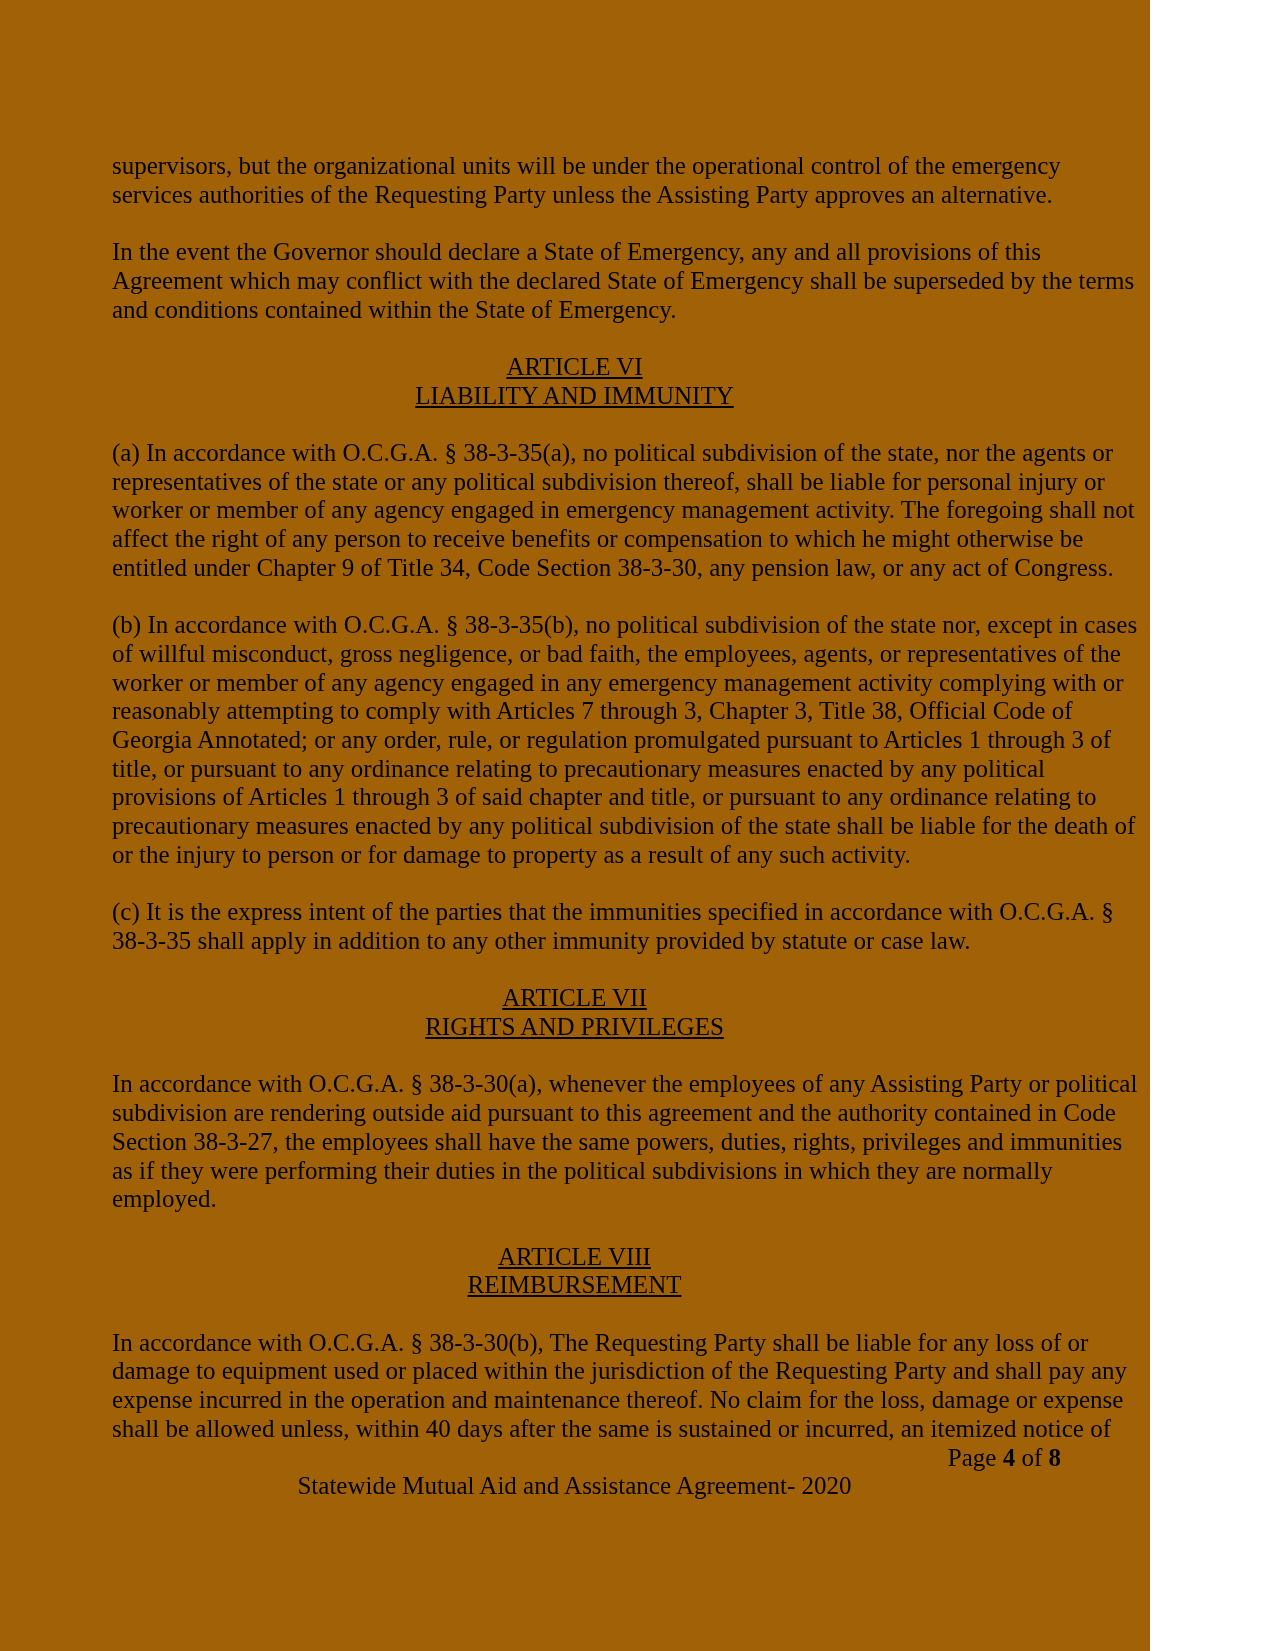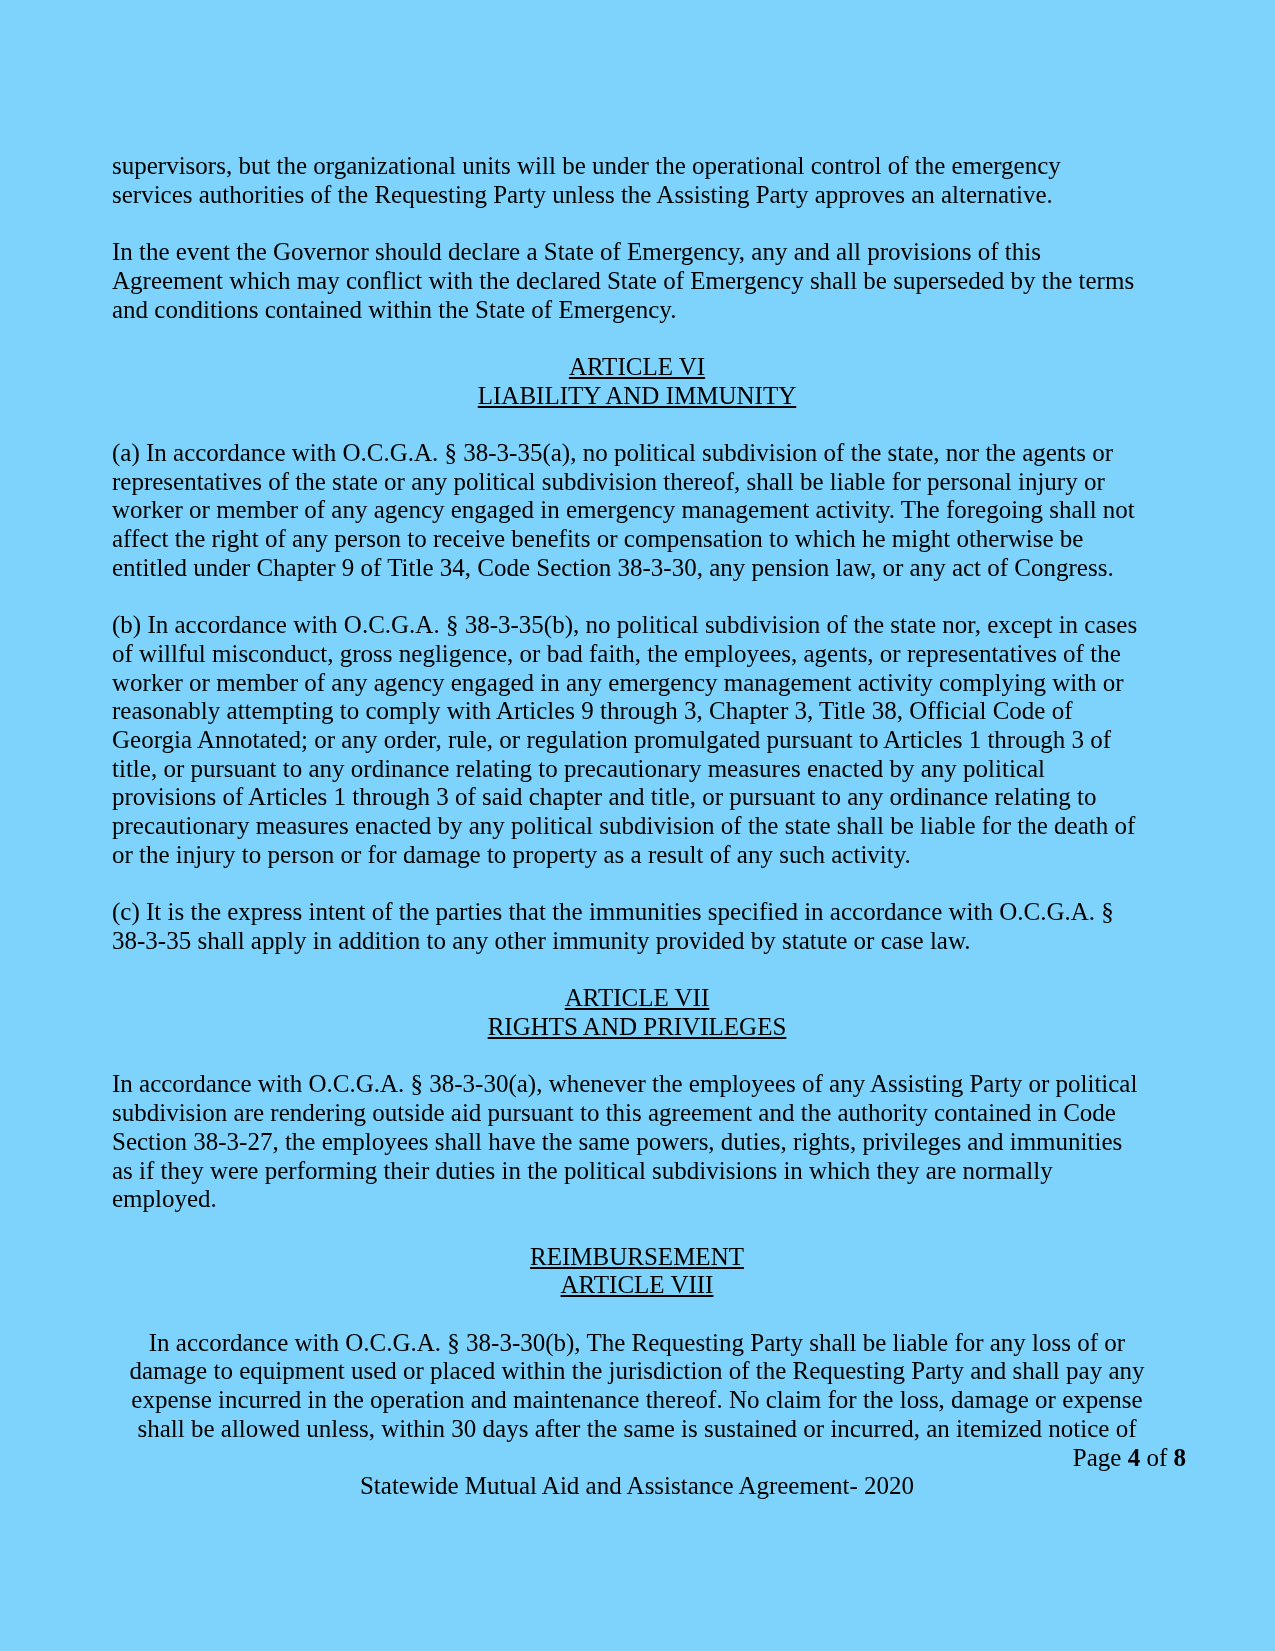--- a/index.html
+++ b/index.html
@@ -6,21 +6,21 @@
     body {
       width: 1275px;
       height: 1651px;
       background: #ffffff;
       color: #000000;
       font-family: "Liberation Serif", "DejaVu Serif", serif;
       font-size: 25px;
       line-height: 28.7px;
       overflow: hidden;
     }
-    .page { position: relative; width: 1275px; height: 1651px; background: #7dd3fc; }
+    .page { position: relative; width: 1150px; height: 1651px; background: #a16207; }
     .content { padding: 152px 113px 0 112px; }
     .para { margin: 0 0 28.7px 0; }
     .para.last { margin-bottom: 0; text-align: center; }
     .ln { display: block; white-space: pre; }
     .heading { margin: 0 0 28.7px 0; text-align: center; }
     .hl { display: block; text-decoration: underline; text-underline-offset: 2px; }
     .footer-page { text-align: right; margin-right: -24px; }
     .footer-title { text-align: center; }
     .b { font-weight: bold; }
   </style>
@@ -51,21 +51,21 @@
       <span class="ln">representatives of the state or any political subdivision thereof, shall be liable for personal injury or</span>
       <span class="ln">worker or member of any agency engaged in emergency management activity. The foregoing shall not</span>
       <span class="ln">affect the right of any person to receive benefits or compensation to which he might otherwise be</span>
       <span class="ln">entitled under Chapter 9 of Title 34, Code Section 38-3-30, any pension law, or any act of Congress.</span>
     </p>
 
     <p class="para">
       <span class="ln">(b) In accordance with O.C.G.A. § 38-3-35(b), no political subdivision of the state nor, except in cases</span>
       <span class="ln">of willful misconduct, gross negligence, or bad faith, the employees, agents, or representatives of the</span>
       <span class="ln">worker or member of any agency engaged in any emergency management activity complying with or</span>
-      <span class="ln">reasonably attempting to comply with Articles 9 through 3, Chapter 3, Title 38, Official Code of</span>
+      <span class="ln">reasonably attempting to comply with Articles 7 through 3, Chapter 3, Title 38, Official Code of</span>
       <span class="ln">Georgia Annotated; or any order, rule, or regulation promulgated pursuant to Articles 1 through 3 of</span>
       <span class="ln">title, or pursuant to any ordinance relating to precautionary measures enacted by any political</span>
       <span class="ln">provisions of Articles 1 through 3 of said chapter and title, or pursuant to any ordinance relating to</span>
       <span class="ln">precautionary measures enacted by any political subdivision of the state shall be liable for the death of</span>
       <span class="ln">or the injury to person or for damage to property as a result of any such activity.</span>
     </p>
 
     <p class="para">
       <span class="ln">(c) It is the express intent of the parties that the immunities specified in accordance with O.C.G.A. §</span>
       <span class="ln">38-3-35 shall apply in addition to any other immunity provided by statute or case law.</span>
@@ -78,29 +78,29 @@
 
     <p class="para">
       <span class="ln">In accordance with O.C.G.A. § 38-3-30(a), whenever the employees of any Assisting Party or political</span>
       <span class="ln">subdivision are rendering outside aid pursuant to this agreement and the authority contained in Code</span>
       <span class="ln">Section 38-3-27, the employees shall have the same powers, duties, rights, privileges and immunities</span>
       <span class="ln">as if they were performing their duties in the political subdivisions in which they are normally</span>
       <span class="ln">employed.</span>
     </p>
 
     <div class="heading">
+      <span class="hl">ARTICLE VIII</span>
       <span class="hl">REIMBURSEMENT</span>
-      <span class="hl">ARTICLE VIII</span>
     </div>
 
     <p class="para last">
       <span class="ln">In accordance with O.C.G.A. § 38-3-30(b), The Requesting Party shall be liable for any loss of or</span>
       <span class="ln">damage to equipment used or placed within the jurisdiction of the Requesting Party and shall pay any</span>
       <span class="ln">expense incurred in the operation and maintenance thereof. No claim for the loss, damage or expense</span>
-      <span class="ln">shall be allowed unless, within 30 days after the same is sustained or incurred, an itemized notice of</span>
+      <span class="ln">shall be allowed unless, within 40 days after the same is sustained or incurred, an itemized notice of</span>
     </p>
 
     <div class="footer-page">
       <span>Page</span>
       <span class="b">4</span>
       <span>of</span>
       <span class="b">8</span>
     </div>
 
     <div class="footer-title">Statewide Mutual Aid and Assistance Agreement- 2020</div>

